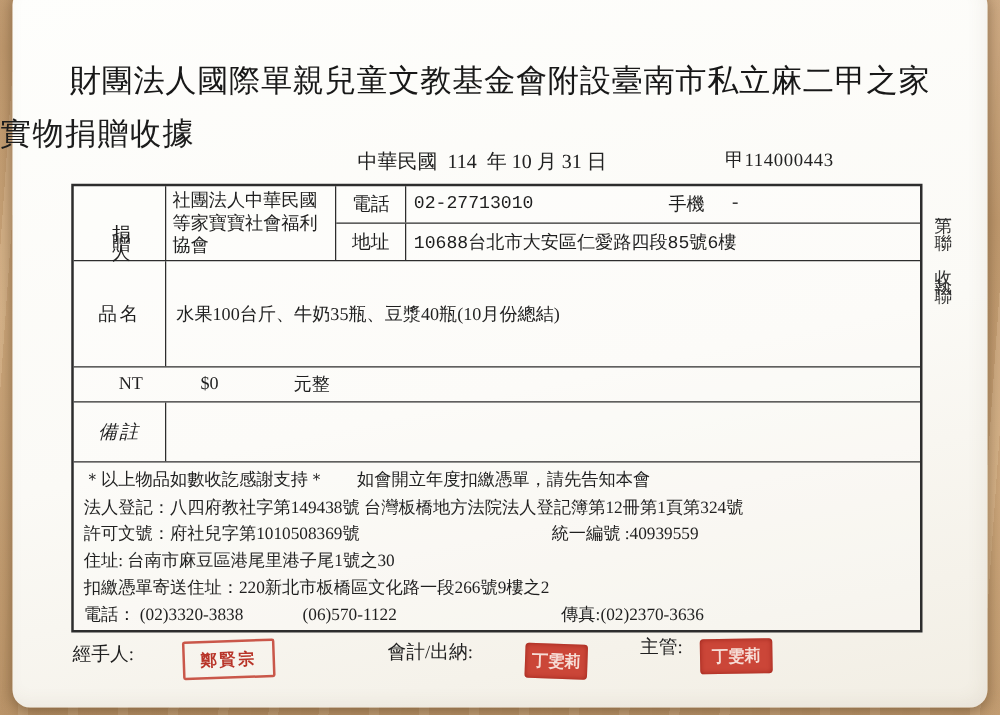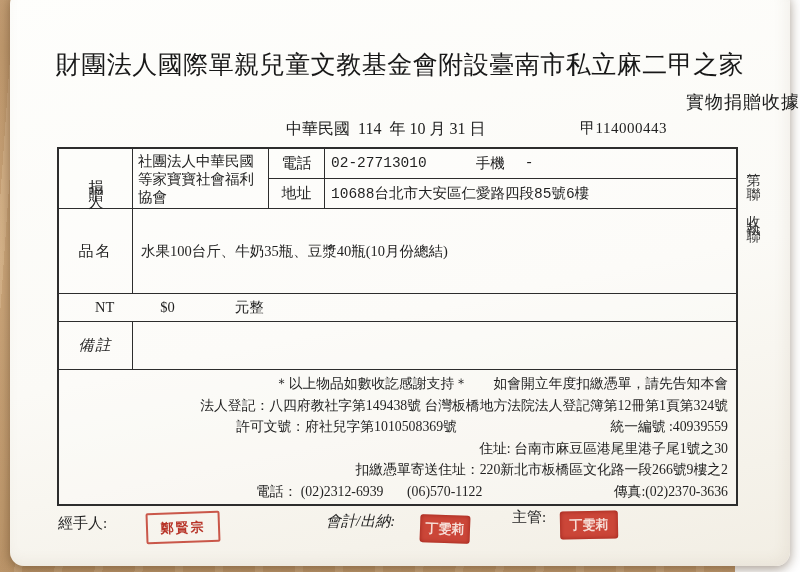--- a/index.html
+++ b/index.html
@@ -1,27 +1,27 @@
 <!DOCTYPE html>
 <html><head>
 <meta charset="utf-8">
 <style>
   html,body{margin:0;padding:0;width:800px;height:572px;overflow:hidden;
     font-family:"Liberation Serif","DejaVu Serif",serif;}
-  .stage{position:relative;width:735px;height:572px;
+  .stage{position:relative;width:800px;height:572px;
     background:
       repeating-linear-gradient(94deg, rgba(120,80,40,0.10) 0 14px, rgba(255,255,255,0.06) 14px 22px, rgba(110,70,35,0.08) 22px 40px),
       linear-gradient(10deg,#c29c70,#d4af83 45%,#c7a176 75%,#d8b58e),
       #cba67a;}
   .paper{position:absolute;left:10px;top:-10px;width:780px;height:576px;
     background:linear-gradient(168deg,#fefefc 0%,#fbfaf6 55%,#f2eee4 100%);
     border-radius:14px;box-shadow:0 3px 12px rgba(60,35,10,0.45), inset -4px -4px 14px rgba(120,90,50,0.07);}
   .abs{position:absolute;}
   .title{left:0;top:48px;width:800px;text-align:center;font-size:25px;color:#181818;letter-spacing:.5px;}
-  .subtitle{left:0;top:90px;width:800px;text-align:right;font-size:18px;color:#1c1c1c;letter-spacing:1px;}
+  .subtitle{left:0;top:90px;width:800px;text-align:left;font-size:25px;color:#1c1c1c;letter-spacing:1px;}
   .date{left:286px;top:119px;font-size:16px;color:#222;white-space:pre;}
   .serial{left:580px;top:119px;font-size:15px;color:#222;letter-spacing:.5px;}
   .copy-label{left:744px;top:162px;writing-mode:vertical-rl;text-orientation:upright;
     font-size:14px;letter-spacing:7px;color:#333;}
   
   .rtable{left:57px;top:147px;width:681px;border:2px solid #2d2d2d;color:#1f1f1f;
     background:rgba(255,255,255,0.25);box-sizing:border-box;}
   .rtable *{box-sizing:border-box;}
   .row{display:flex;border-bottom:1.5px solid #2d2d2d;}
   .row:last-child{border-bottom:none;}
@@ -29,37 +29,37 @@
     justify-content:center;font-size:15px;letter-spacing:2px;flex:0 0 74px;}
   .r1{height:60px;}
   .donor-name{width:136px;flex:0 0 136px;border-right:1.5px solid #2d2d2d;
     font-size:14.5px;line-height:18px;padding:3px 5px;}
   .contact-col{flex:1;display:flex;flex-direction:column;font-family:Liberation Mono, monospace;}
   .subrow{display:flex;height:30px;align-items:center;}
   .subrow.top{border-bottom:1.5px solid #2d2d2d;}
   .sublbl{width:56px;flex:0 0 56px;border-right:1.5px solid #2d2d2d;height:100%;
     display:flex;align-items:center;justify-content:center;font-size:15px;}
   .subval{flex:1;padding-left:6px;font-size:14.5px;display:flex;align-items:center;}
-  .mobile-lbl{margin-left:49px;}
+  .mobile-lbl{margin-left:108px;}
   .mobile-val{margin-left:20px;}
   .v-label{writing-mode:vertical-rl;text-orientation:upright;letter-spacing:8px;}
   .r2{height:85px;text-align:center;}
   .r2 .val{flex:1;display:flex;align-items:center;padding-left:8px;font-size:14.5px;}
   .r3{height:28px;}
   .r3 .val{flex:1;display:flex;align-items:center;font-size:14.5px;}
   .amt-cur{margin-left:36px;}
   .amt-num{margin-left:46px;}
   .amt-suf{margin-left:60px;}
   .r4{height:48px;font-style:italic;}
   .r4 .val{flex:1;padding:2px 8px;font-size:13.6px;line-height:21px;}
   .r5{display:block;height:134px;padding:3px 8px;font-size:13.8px;line-height:21.5px;color:#1f1f1f;}
-  .r5 .line{white-space:nowrap;text-align:right;}
+  .r5 .line{white-space:nowrap;}
   .thanks-note{margin-left:22px;}
   .taxid{margin-left:150px;}
-  .phone2{margin-left:20px;}
+  .phone2{margin-left:44px;}
   .faxv{margin-left:128px;}
   
   .sig{font-size:15px;color:#1f1f1f;}
   .stamp-outline{left:146px;top:512px;width:70px;height:27px;border:2px solid rgba(190,48,33,0.8);
     border-radius:2px;color:rgba(178,36,24,0.92);font-size:13px;font-weight:700;letter-spacing:2px;
     display:flex;align-items:center;justify-content:center;transform:rotate(-2deg);
     font-family:"Liberation Serif",serif;}
   .stamp-solid{width:50px;height:28px;background:rgba(197,45,31,0.88);color:#f6ddd6;
     border-radius:3px;font-size:13px;font-weight:700;display:flex;align-items:center;
     justify-content:center;box-shadow:inset 0 0 4px rgba(120,10,5,0.6);letter-spacing:0;}
@@ -125,26 +125,26 @@
       </div>
       <div class="line">法人登記：八四府教社字第149438號 台灣板橋地方法院法人登記簿第12冊第1頁第324號</div>
       <div class="line">
         <span>許可文號：府社兒字第1010508369號</span>
         <span class="taxid">統一編號 :40939559</span>
       </div>
       <div class="line">住址: 台南市麻豆區港尾里港子尾1號之30</div>
       <div class="line">扣繳憑單寄送住址：220新北市板橋區文化路一段266號9樓之2</div>
       <div class="line">
         <span>電話：</span>
-        <span>(02)2312-6939</span>
+        <span>(02)3320-3838</span>
         <span class="phone2">(06)570-1122</span>
         <span class="faxv">傳真:(02)2370-3636</span>
       </div>
     </div>
   </div>
 
   <div class="abs sig" style="left:58px;top:514px;">經手人:</div>
   <div class="abs stamp-outline">鄭賢宗</div>
-  <div class="abs sig" style="left:326px;top:512px;font-style:italic;">會計/出納:</div>
+  <div class="abs sig" style="left:310px;top:512px;">會計/出納:</div>
   <div class="abs stamp-solid stamp2">丁雯莉</div>
   <div class="abs sig" style="left:512px;top:508px;">主管:</div>
   <div class="abs stamp-solid stamp3">丁雯莉</div>
 </div>
 
 </body></html>

